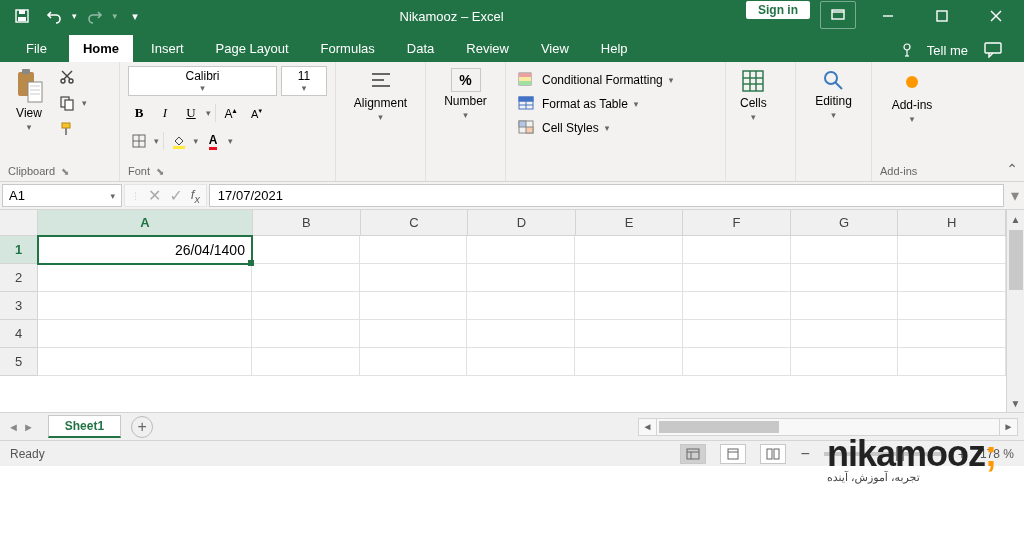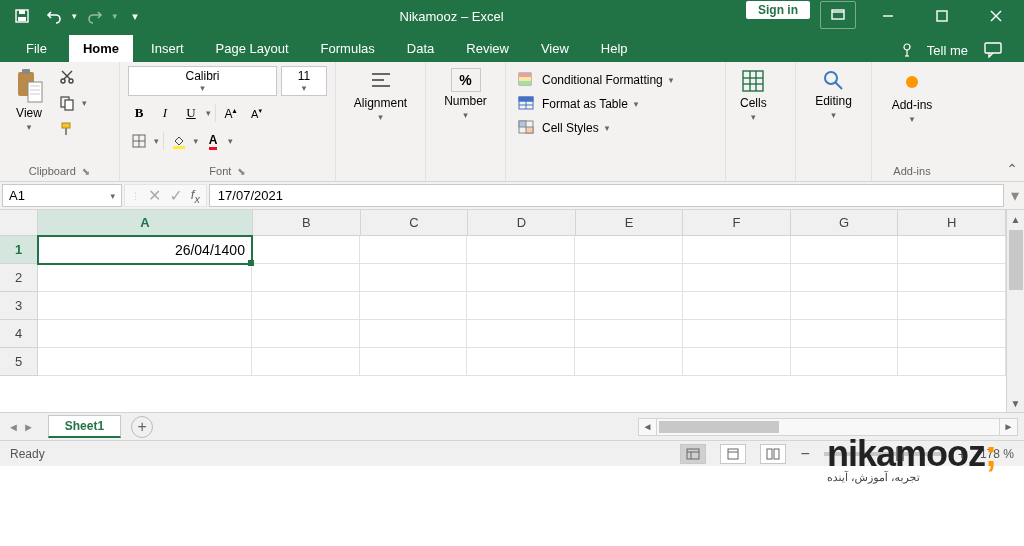--- a/index.html
+++ b/index.html
@@ -21,21 +21,21 @@
 .tab.file { padding: 6px 18px; }
 .tab.active { background: #fff; color: #000000; font-weight: 600; }
 .tabs-right { margin-left: auto; display: flex; align-items: center; gap: 12px; padding-right: 10px; }
 .tell-me { color: #fff; font-size: 13px; display: flex; align-items: center; gap: 12px; cursor: pointer; }
 .share-icon { color: #fff; cursor: pointer; padding: 4px; }
 
 
 .ribbon { height: 120px; background: #f3f2f1; border-bottom: 1px solid #d6d6d6; display: flex; position: relative; }
 .group { border-right: 1px solid #e1e1e1; padding: 4px 8px 2px; display: flex; flex-direction: column; }
 .group-body { flex: 1; display: flex; align-items: flex-start; gap: 6px; }
-.group-label { font-size: 11px; color: #666; text-align: center; padding: 2px 0; display: flex; align-items: center; justify-content: center; gap: 6px; }
+.group-label { font-size: 11px; color: #666; text-align: center; padding: 2px 0; display: flex; align-items: center; justify-content: flex-start; gap: 6px; }
 .dlg { font-size: 10px; color: #888; cursor: pointer; }
 .big-btn { display: flex; flex-direction: column; align-items: center; gap: 2px; cursor: pointer; padding: 2px 6px; font-size: 12px; }
 .col { display: flex; flex-direction: column; gap: 4px; }
 .row { display: flex; align-items: center; gap: 4px; }
 .sm { width: 22px; height: 22px; display: flex; align-items: center; justify-content: center; cursor: pointer; }
 .combo { border: 1px solid #c8c8c8; background: #fff; font-size: 12px; padding: 2px 4px; display: flex; align-items: center; justify-content: space-between; cursor: pointer; flex-direction: column; }
 .styles-item { font-size: 12px; padding: 2px 4px; cursor: pointer; display: flex; align-items: center; gap: 6px; }
 .collapse { position: absolute; right: 6px; bottom: 4px; cursor: pointer; color: #666; font-size: 14px; }
 
 

